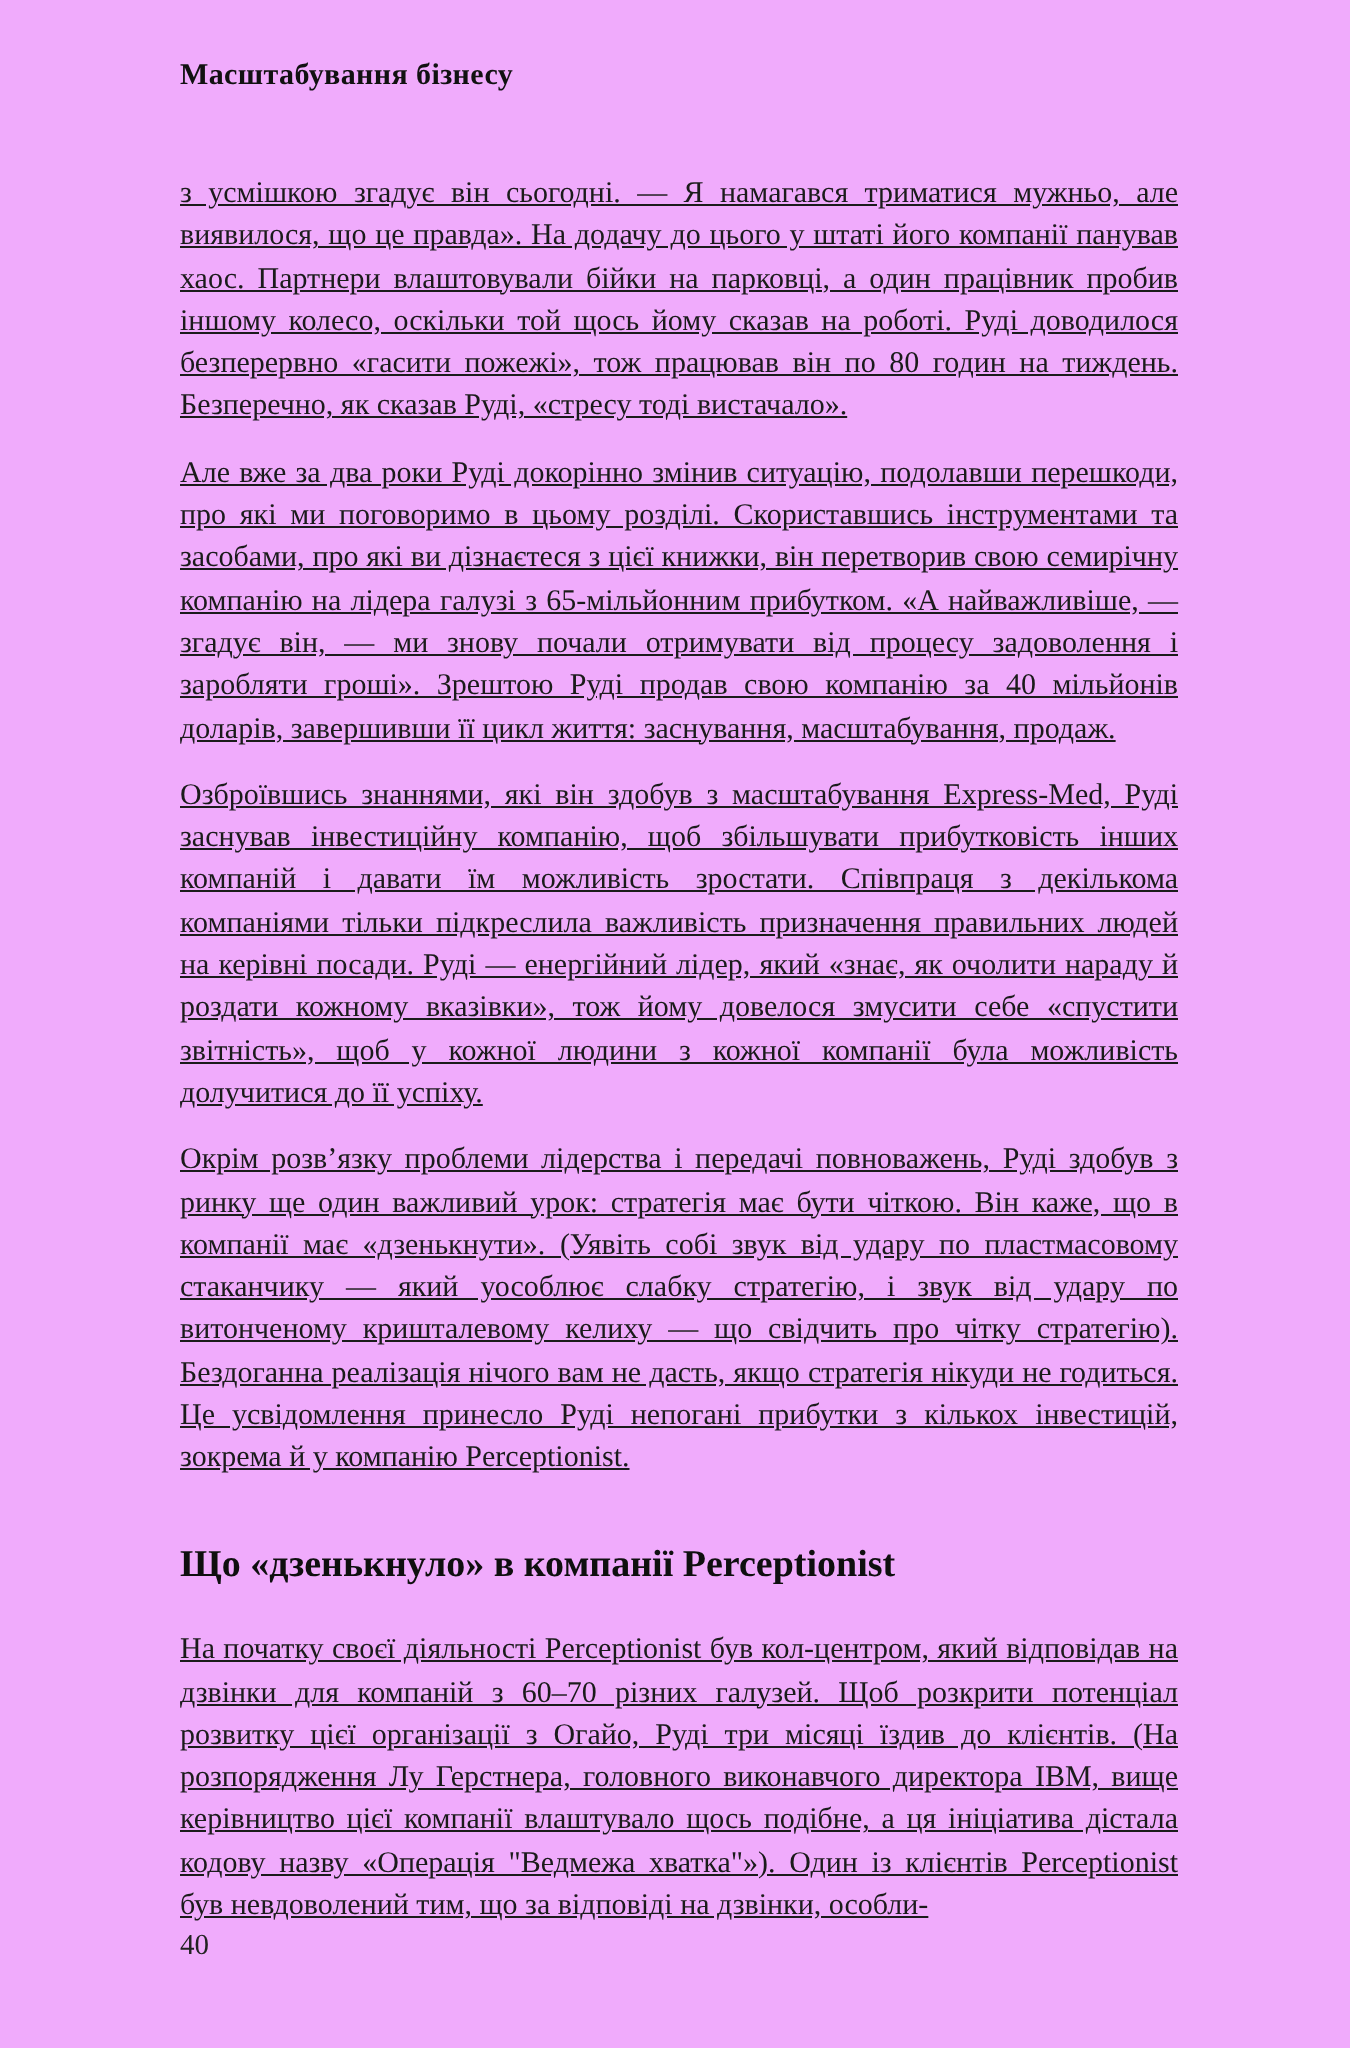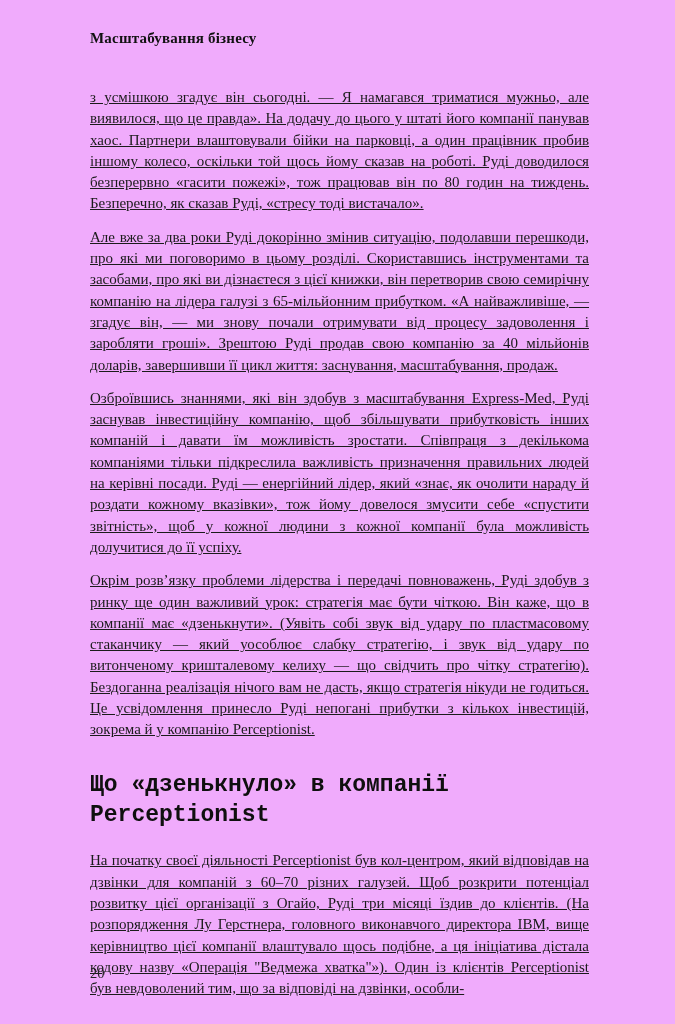--- a/index.html
+++ b/index.html
@@ -31,23 +31,23 @@
   .body-text p {
     margin: 0 0 12px 0;
     font-size: 15px;
     line-height: 1.42;
     text-align: justify;
     text-justify: inter-word;
     color: #1b1b1b;
     text-decoration: underline;
   }
   .section-heading {
-    font-family: Liberation Mono, monospace;
+    font-family: Liberation Serif, serif;
     font-weight: bold;
-    font-size: 23px;
+    font-size: 19px;
     color: #0f0f0f;
     margin: 30px 0 20px 0;
     line-height: 1.3;
     text-align: left;
   }
   .page-number {
     position: absolute;
     left: 90px;
     bottom: 42px;
     font-size: 14.5px;
@@ -71,14 +71,14 @@
 
       <p>Окрім розв’язку проблеми лідерства і передачі повноважень, Руді здобув з ринку ще один важливий урок: стратегія має бути чіткою. Він каже, що в компанії має «дзенькнути». (Уявіть собі звук від удару по пластмасовому стаканчику — який уособлює слабку стратегію, і звук від удару по витонченому кришталевому келиху — що свідчить про чітку стратегію). Бездоганна реалізація нічого вам не дасть, якщо стратегія нікуди не годиться. Це усвідомлення принесло Руді непогані прибутки з кількох інвестицій, зокрема й у компанію Perceptionist.</p>
 
       <h2 class="section-heading">Що «дзенькнуло» в компанії Perceptionist</h2>
 
       <p>На початку своєї діяльності Perceptionist був кол-центром, який відповідав на дзвінки для компаній з 60–70 різних галузей. Щоб розкрити потенціал розвитку цієї організації з Огайо, Руді три місяці їздив до клієнтів. (На розпорядження Лу Герстнера, головного виконавчого директора IBM, вище керівництво цієї компанії влаштувало щось подібне, а ця ініціатива дістала кодову назву «Операція "Ведмежа хватка"»). Один із клієнтів Perceptionist був невдоволений тим, що за відповіді на дзвінки, особли-</p>
     </div>
 
   </div>
 
-  <div class="page-number">20</div>
+  <div class="page-number">40</div>
 </div>
 
 </body></html>

